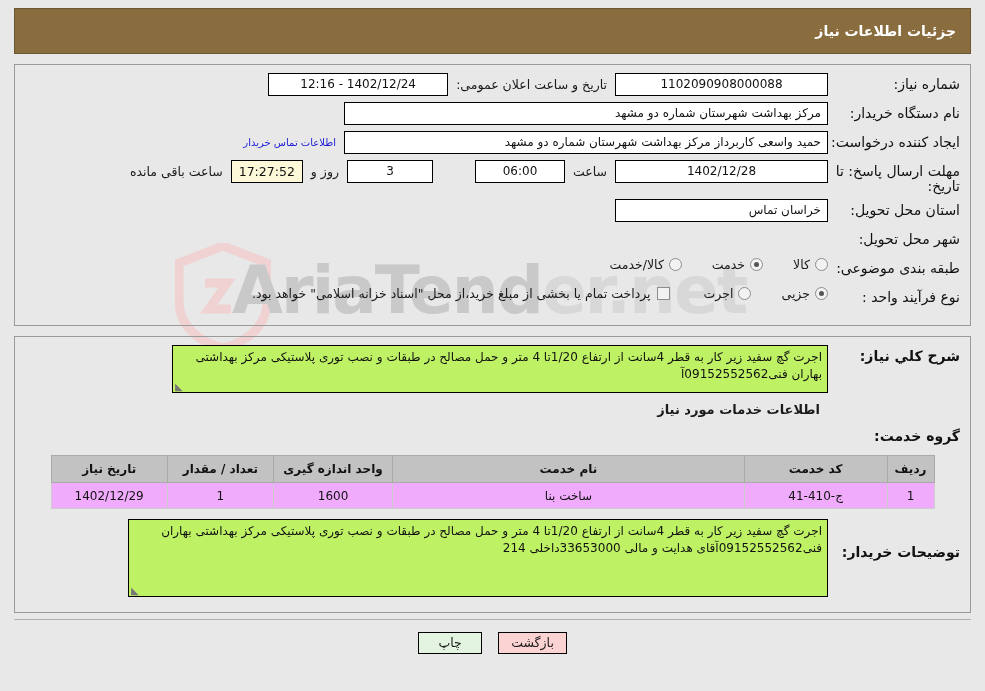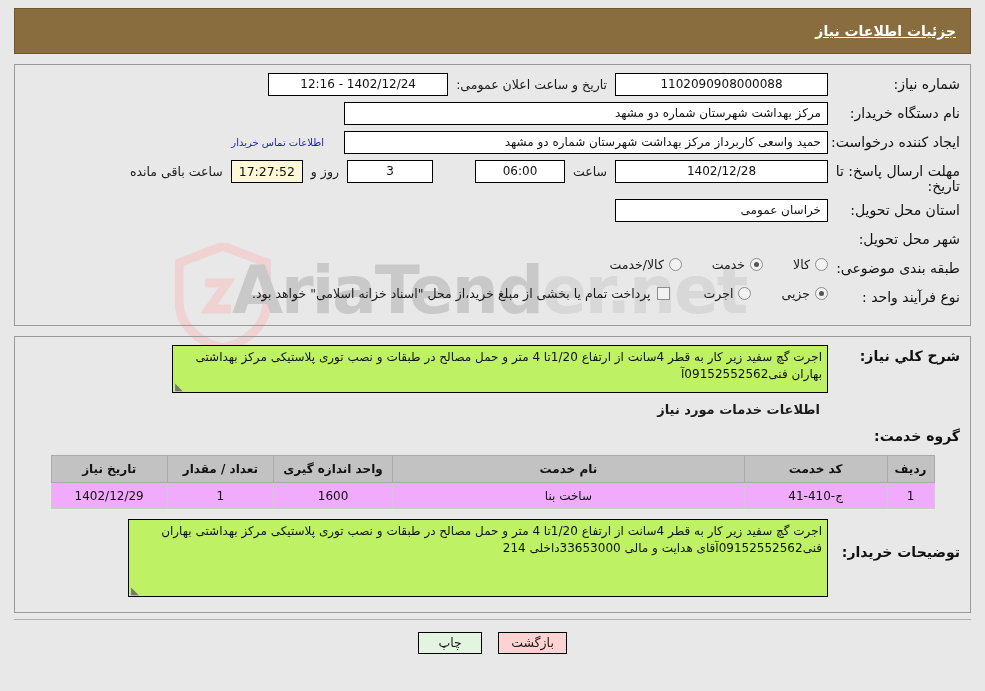--- a/index.html
+++ b/index.html
@@ -62,21 +62,20 @@
     border: 1px solid #6d5632;
     display: flex;
     align-items: center;
     justify-content: flex-start;
     padding: 0 14px;
   }
   .title-bar .title-text {
     color: #ffffff;
     font-size: 14px;
     font-weight: bold;
-    text-decoration: underline;
   }
 
   .panel {
     border: 1px solid #9a9a9a;
     background: transparent;
     margin-top: 10px;
     padding: 8px 10px 10px 10px;
     position: relative;
   }
 
@@ -103,21 +102,21 @@
     background: #ffffff;
     height: 23px;
     line-height: 21px;
     padding: 0 6px;
     font-size: 12px;
     text-align: center;
     color: #111;
     overflow: hidden;
     white-space: nowrap;
   }
-  .fld.right { text-align: right; margin-left: 12px; }
+  .fld.right { text-align: right; }
   .fld.num { direction: ltr; font-family: "DejaVu Sans", sans-serif; }
 
   .inline-lbl {
     padding: 0 8px;
     line-height: 23px;
     font-size: 12.5px;
     white-space: nowrap;
   }
   .link {
     color: #1919d6;
@@ -306,21 +305,21 @@
       <div class="fld num" style="width:90px">06:00</div>
       <div style="width:42px"></div>
       <div class="fld num" style="width:86px">3</div>
       <div class="inline-lbl">روز و</div>
       <div class="countdown">17:27:52</div>
       <div class="inline-lbl">ساعت باقی مانده</div>
     </div>
 
     <div class="row">
       <div class="lbl">استان محل تحویل:</div>
-      <div class="fld right" style="width:213px">خراسان عمومی</div>
+      <div class="fld right" style="width:213px">خراسان تماس</div>
     </div>
 
     <div class="row">
       <div class="lbl">شهر محل تحویل:</div>
     </div>
 
     <div class="row">
       <div class="lbl">طبقه بندی موضوعی:</div>
       <div class="radio-group">
         <div class="radio-item">

